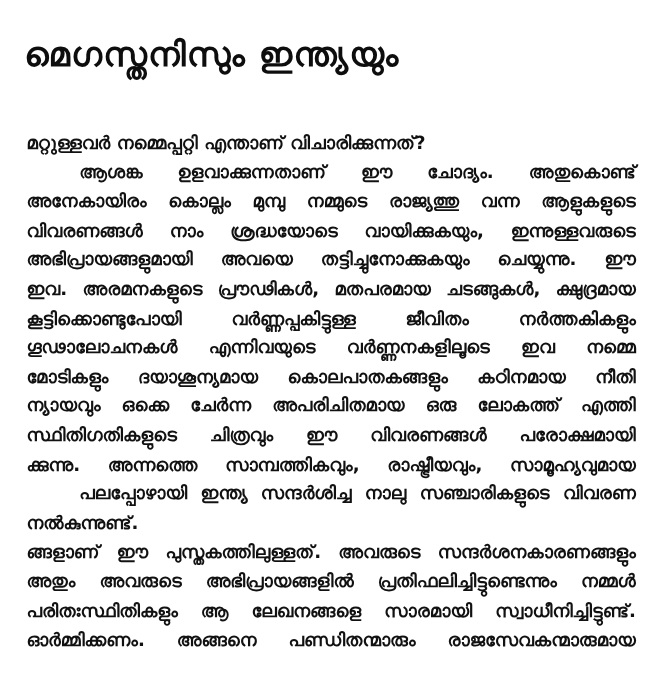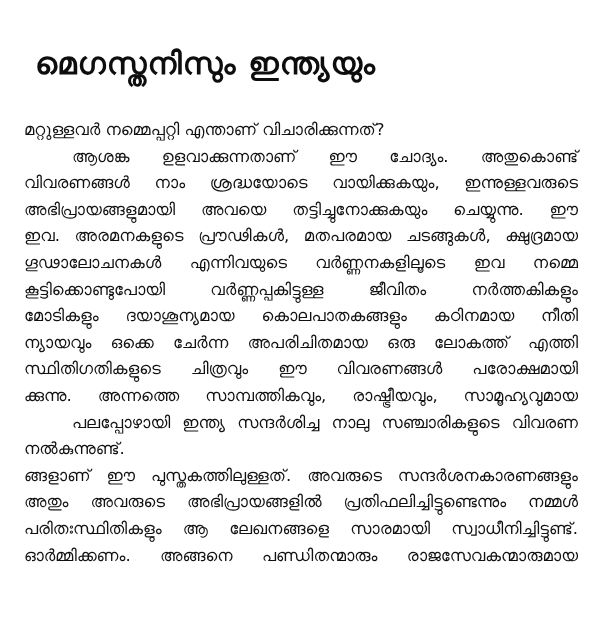--- a/index.html
+++ b/index.html
@@ -20,40 +20,40 @@
     left: 0;
     top: 0;
     width: 600px;
     height: 629px;
     background: #ffffff;
   }
   .title {
     position: absolute;
     left: 22px;
     top: 30px;
-    margin: 13px;
+    margin: 0;
     font-size: 31px;
     font-weight: bold;
     letter-spacing: 1px;
     line-height: 40px;
     white-space: nowrap;
     color: #0d0d0d;
   }
   .body-text {
     position: absolute;
     left: 24px;
     top: 117px;
     width: 554px;
   }
   .line {
     display: block;
     height: 26.6px;
     line-height: 26.6px;
     font-size: 16.5px;
-    font-weight: normal;
+    font-weight: bold;
     white-space: nowrap;
     text-align: justify;
     text-align-last: justify;
     overflow: visible;
     color: #111111;
   }
   .line.last {
     text-align-last: left;
   }
   .line.indent {
@@ -65,25 +65,26 @@
 </style>
 </head>
 <body>
 
 <div class="page">
   <h1 class="title">മെഗസ്തനിസും ഇന്ത്യയും</h1>
 
   <div class="body-text">
     <span class="line question">മറ്റുള്ളവർ നമ്മെപ്പറ്റി എന്താണ് വിചാരിക്കുന്നത്?</span>
     <span class="line indent">ആശങ്ക ഉളവാക്കുന്നതാണ് ഈ ചോദ്യം. അതുകൊണ്ട്</span>
+    <span class="line">അനേകായിരം കൊല്ലം മുമ്പു നമ്മുടെ രാജ്യത്തു വന്ന ആളുകളുടെ</span>
     <span class="line">വിവരണങ്ങൾ നാം ശ്രദ്ധയോടെ വായിക്കുകയും, ഇന്നുള്ളവരുടെ</span>
     <span class="line">അഭിപ്രായങ്ങളുമായി അവയെ തട്ടിച്ചുനോക്കുകയും ചെയ്യുന്നു. ഈ</span>
     <span class="line">ഇവ. അരമനകളുടെ പ്രൗഢികൾ, മതപരമായ ചടങ്ങുകൾ, ക്ഷുദ്രമായ</span>
+    <span class="line">കൂട്ടിക്കൊണ്ടുപോയി വർണ്ണപ്പകിട്ടുള്ള ജീവിതം നർത്തകികളും</span>
     <span class="line">ഗൂഢാലോചനകൾ എന്നിവയുടെ വർണ്ണനകളിലൂടെ ഇവ നമ്മെ</span>
-    <span class="line">കൂട്ടിക്കൊണ്ടുപോയി വർണ്ണപ്പകിട്ടുള്ള ജീവിതം നർത്തകികളും</span>
     <span class="line">മോടികളും ദയാശൂന്യമായ കൊലപാതകങ്ങളും കഠിനമായ നീതി</span>
     <span class="line">ന്യായവും ഒക്കെ ചേർന്ന അപരിചിതമായ ഒരു ലോകത്ത് എത്തി</span>
     <span class="line">സ്ഥിതിഗതികളുടെ ചിത്രവും ഈ വിവരണങ്ങൾ പരോക്ഷമായി</span>
     <span class="line">ക്കുന്നു. അന്നത്തെ സാമ്പത്തികവും, രാഷ്ട്രീയവും, സാമൂഹ്യവുമായ</span>
     <span class="line indent">പലപ്പോഴായി ഇന്ത്യ സന്ദർശിച്ച നാലു സഞ്ചാരികളുടെ വിവരണ</span>
     <span class="line last">നൽകുന്നുണ്ട്.</span>
     <span class="line">ങ്ങളാണ് ഈ പുസ്തകത്തിലുള്ളത്. അവരുടെ സന്ദർശനകാരണങ്ങളും</span>
     <span class="line">അതും അവരുടെ അഭിപ്രായങ്ങളിൽ പ്രതിഫലിച്ചിട്ടുണ്ടെന്നും നമ്മൾ</span>
     <span class="line">പരിതഃസ്ഥിതികളും ആ ലേഖനങ്ങളെ സാരമായി സ്വാധീനിച്ചിട്ടുണ്ട്.</span>
     <span class="line">ഓർമ്മിക്കണം. അങ്ങനെ പണ്ഡിതന്മാരും രാജസേവകന്മാരുമായ</span>

